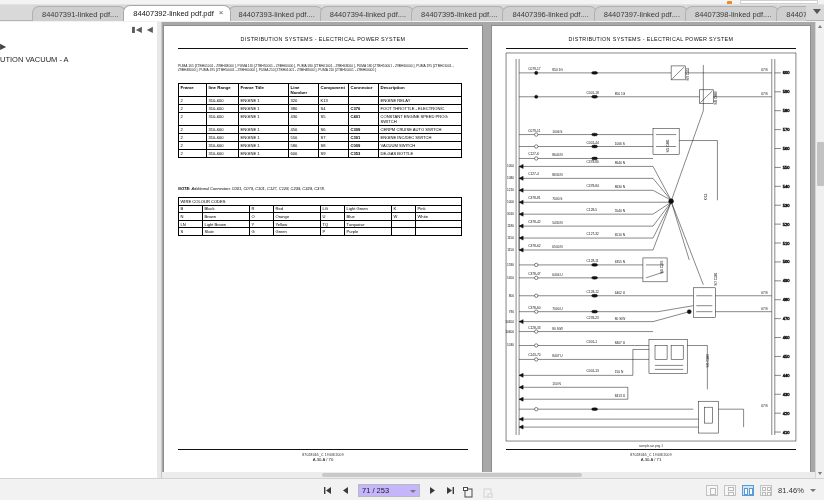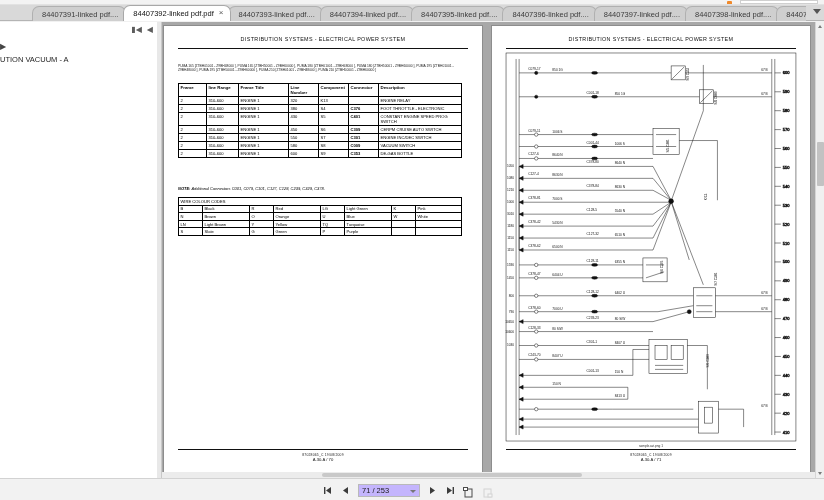--- a/index.html
+++ b/index.html
@@ -793,15 +793,36 @@
           </svg>
       </div>
       <div class="ico-btn dim">
         <svg width="11" height="11" viewBox="0 0 11 11">
             <rect x="2" y="2" width="7" height="8" fill="none" stroke="#9a9a9a" stroke-width="1"></rect>
             <rect x="6" y="7" width="4" height="3" fill="#fff" stroke="#9a9a9a" stroke-width="1"></rect>
           </svg>
       </div>
     </div>
 
+    <div class="bb-right">
+      <div class="viewmode">
+        <i style="left:3px;top:2px;width:6px;height:7px;background:#fff;border:1px solid #8d8d8d;"></i>
+      </div>
+      <div class="viewmode">
+        <i style="left:3px;top:1px;width:6px;height:4px;background:#fff;border:1px solid #8d8d8d;"></i>
+        <i style="left:3px;top:6px;width:6px;height:4px;background:#fff;border:1px solid #8d8d8d;"></i>
+      </div>
+      <div class="viewmode sel">
+        <i style="left:1px;top:2px;width:4px;height:7px;background:#fff;border:1px solid #5b9bd5;"></i>
+        <i style="left:6px;top:2px;width:4px;height:7px;background:#fff;border:1px solid #5b9bd5;"></i>
+      </div>
+      <div class="viewmode">
+        <i style="left:1px;top:1px;width:4px;height:4px;background:#fff;border:1px solid #8d8d8d;"></i>
+        <i style="left:6px;top:1px;width:4px;height:4px;background:#fff;border:1px solid #8d8d8d;"></i>
+        <i style="left:1px;top:6px;width:4px;height:4px;background:#fff;border:1px solid #8d8d8d;"></i>
+        <i style="left:6px;top:6px;width:4px;height:4px;background:#fff;border:1px solid #8d8d8d;"></i>
+      </div>
+      <span class="zoomlabel">81.46%</span>
+      <span class="zoom-caret"></span>
+    </div>
   </div>
 
 </div>
 
 </body></html>

